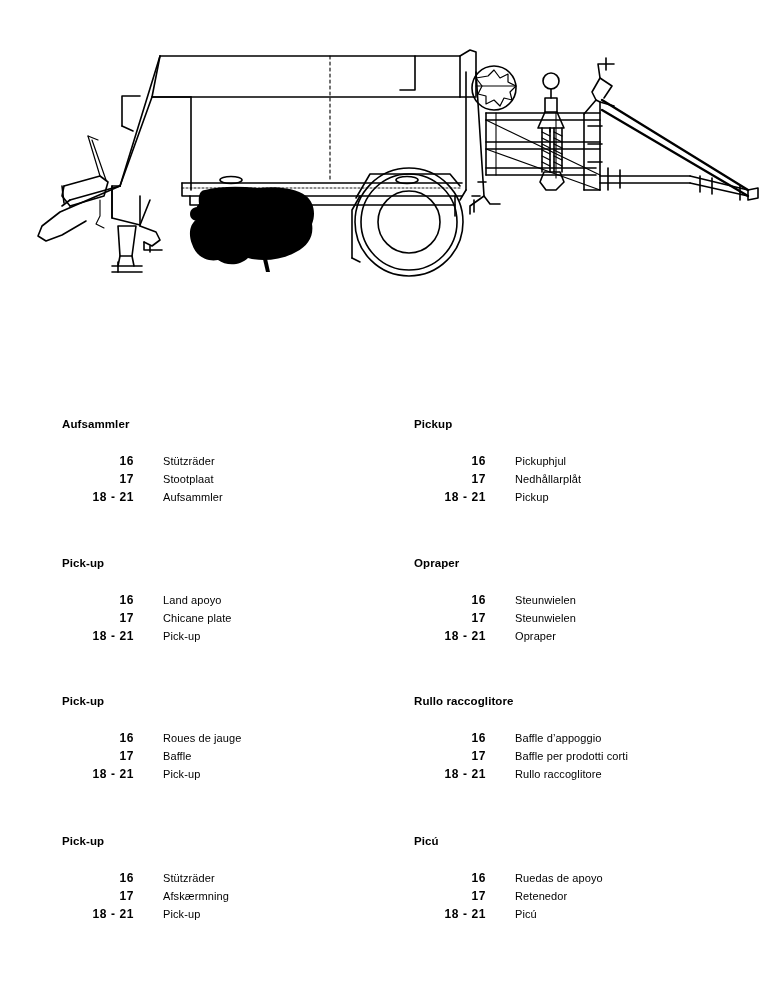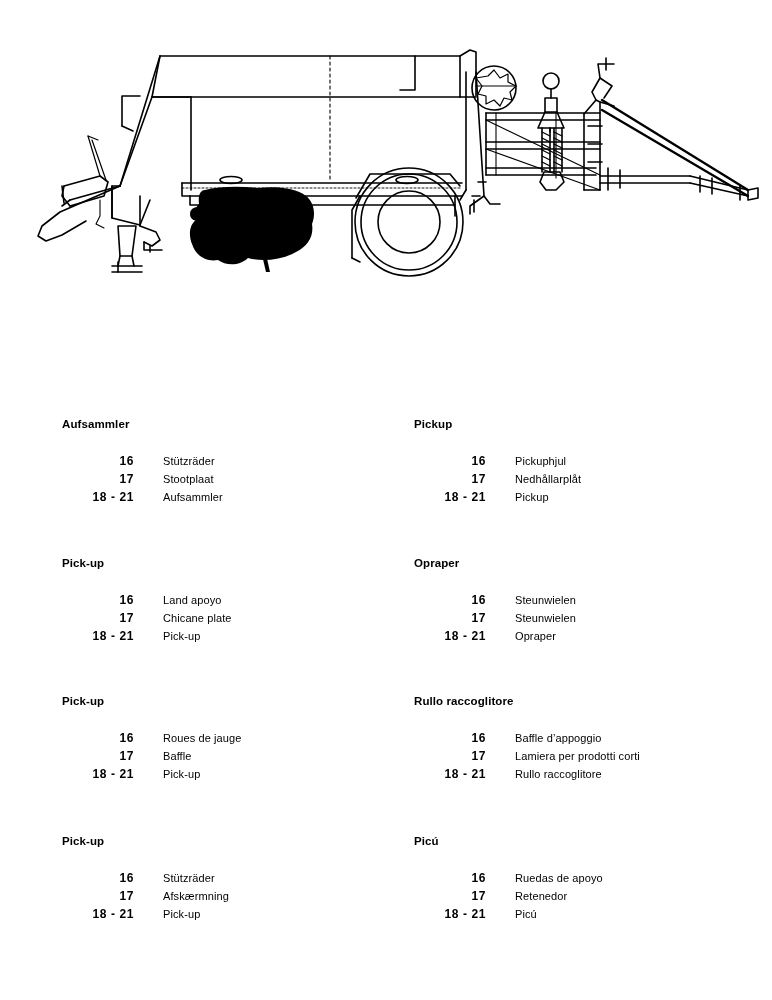--- a/index.html
+++ b/index.html
@@ -369,21 +369,21 @@
 
     <div class="parts-section" style="top:277px;">
       <div class="section-heading">Rullo raccoglitore</div>
       <div class="section-rows">
         <div class="parts-row">
           <span class="row-ref">16</span>
           <span class="row-label">Baffle d’appoggio</span>
         </div>
         <div class="parts-row">
           <span class="row-ref">17</span>
-          <span class="row-label">Lamiera per prodotti corti</span>
+          <span class="row-label">Baffle per prodotti corti</span>
         </div>
         <div class="parts-row">
           <span class="row-ref">18 - 21</span>
           <span class="row-label">Rullo raccoglitore</span>
         </div>
       </div>
     </div>
 
     <div class="parts-section" style="top:417px;">
       <div class="section-heading">Picú</div>

